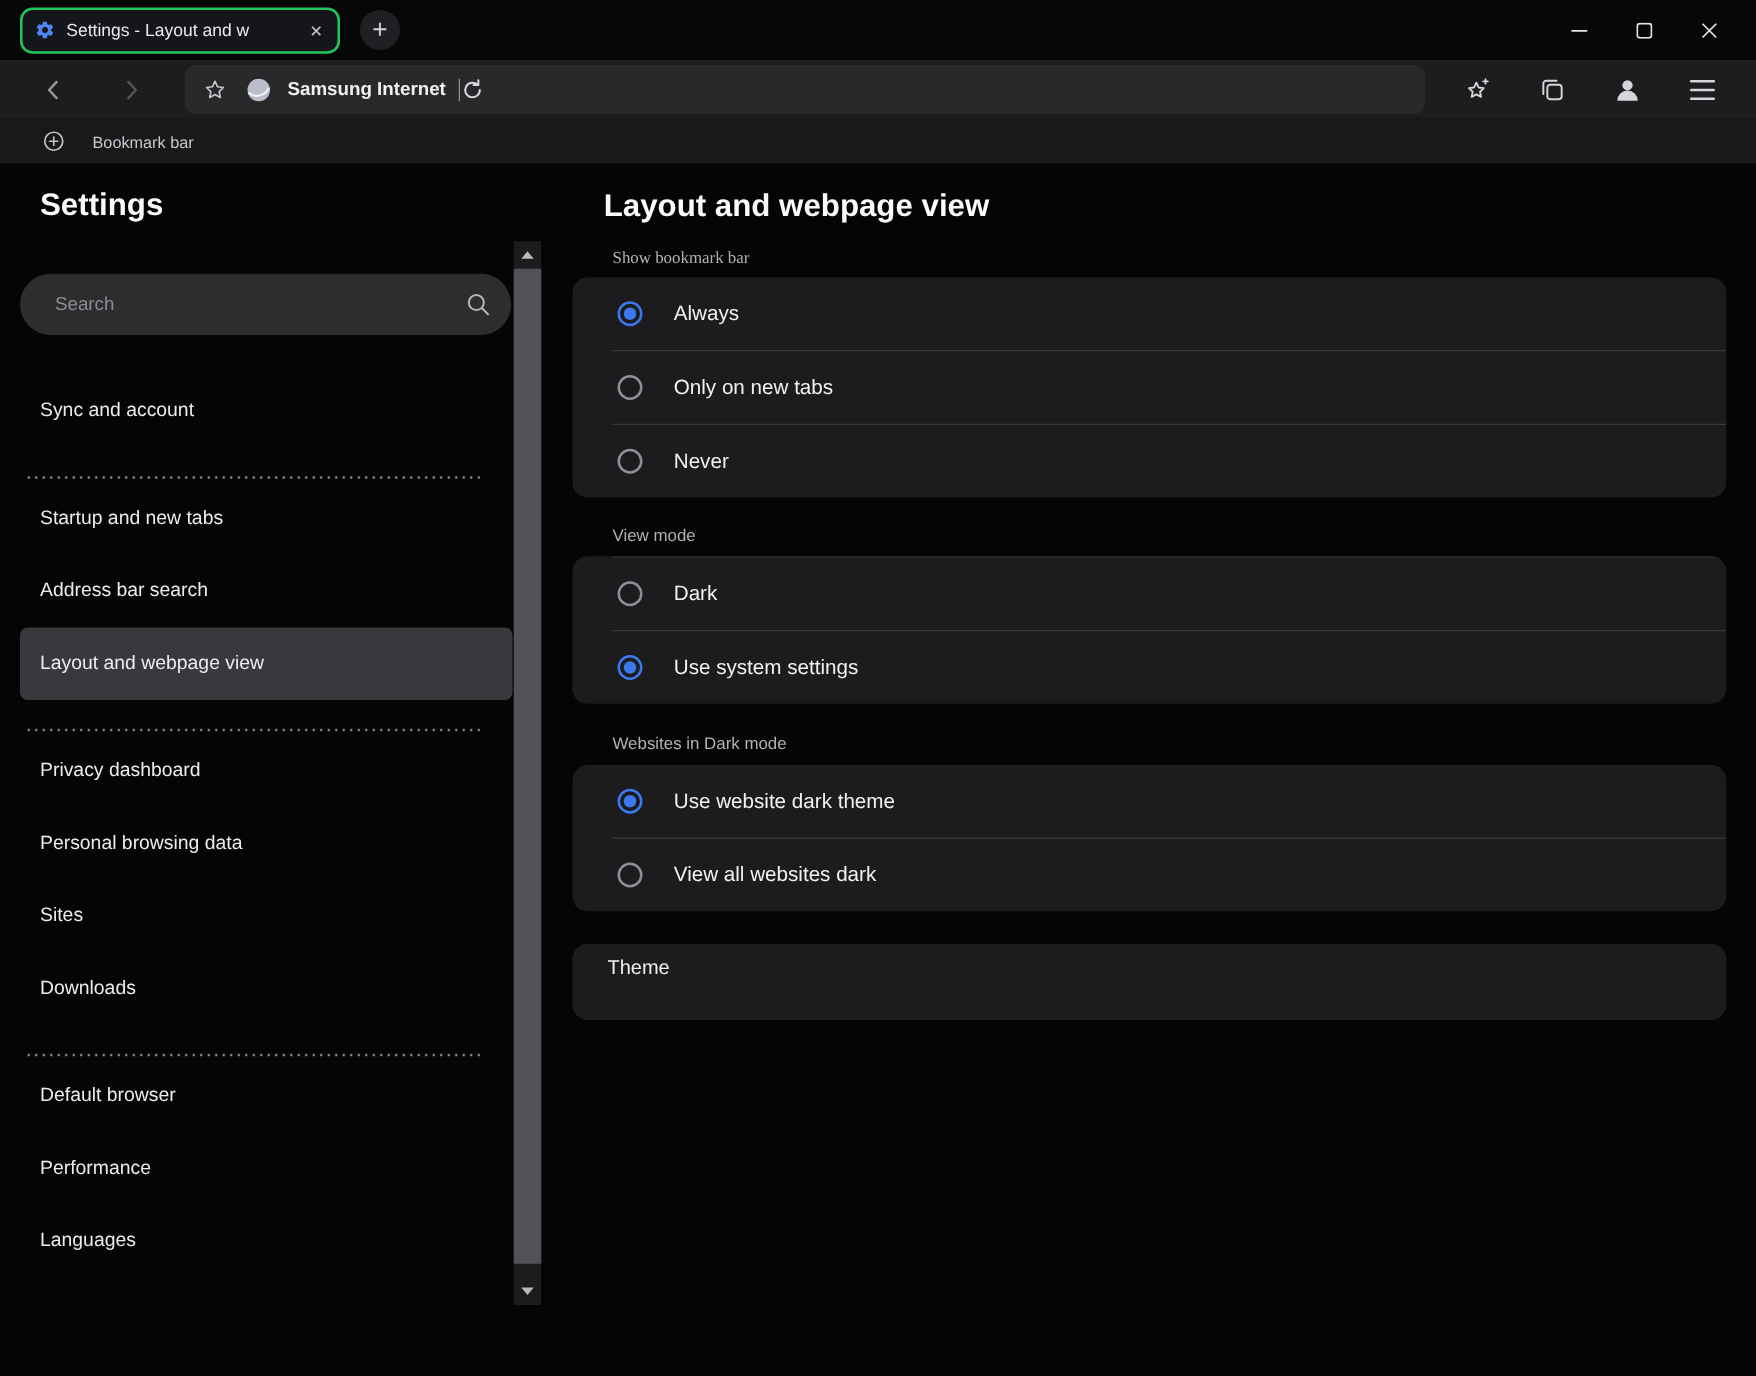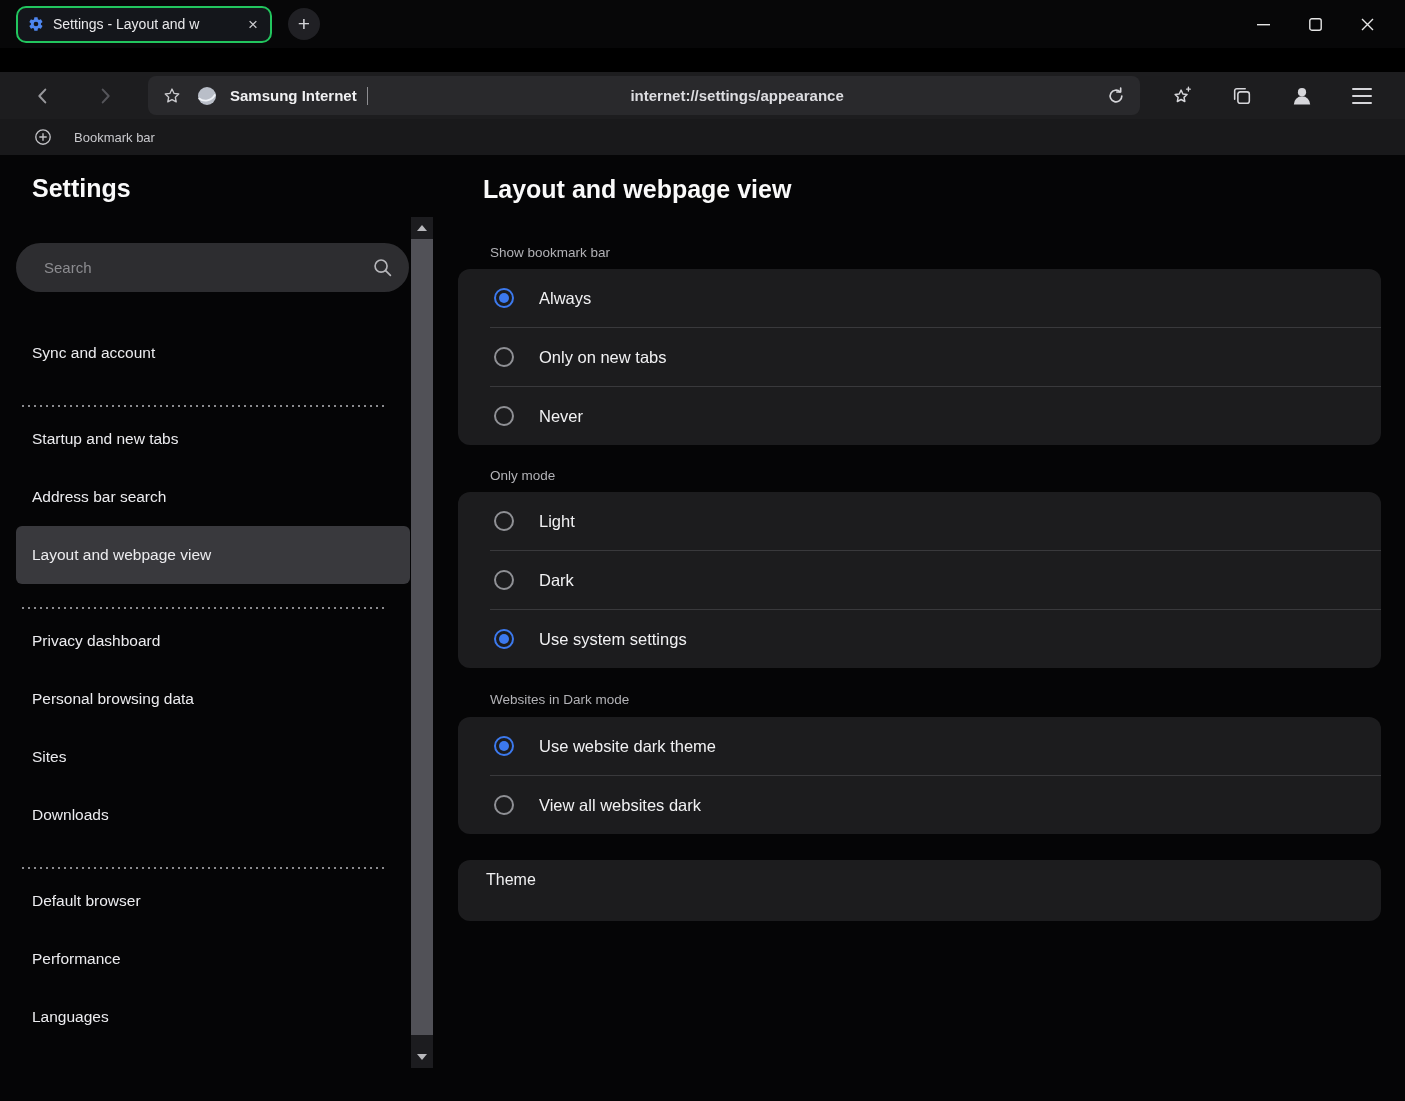--- a/index.html
+++ b/index.html
@@ -21,21 +21,21 @@
   .tab-close { font-size:17px; line-height:1; color:#c9c9cd; cursor:pointer; padding:0 2px; }
   .newtab {
     margin-left:16px; width:32px; height:32px; border:none; border-radius:50%;
     background:#202024; color:#d2d2d6; font-size:21px; line-height:30px; text-align:center; cursor:pointer;
     font-family:"Liberation Sans", sans-serif;
   }
   .win-controls { position:absolute; right:12px; top:0; height:48px; display:flex; }
   .win-btn { width:52px; height:48px; display:flex; align-items:center; justify-content:center; cursor:pointer; }
 
   
-  .navbar { height:47px; background:#1d1d1f; display:flex; align-items:center;margin-top:24px; }
+  .navbar { height:47px; background:#1d1d1f; display:flex; align-items:center; }
   .nav-arrow { width:26px; height:26px; display:flex; align-items:center; justify-content:center; cursor:pointer; }
   .nav-back { margin-left:30px; }
   .nav-fwd  { margin-left:36px; }
   .addressbar {
     margin-left:30px; width:992px; height:39px; background:#29292c; border-radius:8px;
     display:flex; align-items:center; padding:0 14px; cursor:text;
   }
   .ab-icon { display:flex; align-items:center; justify-content:center; flex:0 0 auto; cursor:pointer; }
   .site-logo { margin-left:14px; }
   .site-name { margin-left:12px; font-size:15px; font-weight:600; color:#f0f0f2; white-space:nowrap; }
@@ -80,21 +80,21 @@
   .sb-btn { position:absolute; left:0; width:22px; height:22px; display:flex; align-items:center; justify-content:center; cursor:pointer; }
   .sb-btn.up { top:0; } .sb-btn.down { bottom:0; }
   .tri-up { width:0; height:0; border-left:5px solid transparent; border-right:5px solid transparent; border-bottom:6px solid #b8b8bc; }
   .tri-down { width:0; height:0; border-left:5px solid transparent; border-right:5px solid transparent; border-top:6px solid #b8b8bc; }
   .sb-thumb { position:absolute; left:0; top:22px; width:22px; height:796px; background:#515157; cursor:grab; }
 
   
   .main { position:absolute; left:458px; top:0; width:923px; }
   .main h1 { margin:17px 0 0 25px; font-size:25px; font-weight:700; line-height:35px; color:#fafafa; }
   .section-label { margin-left:32px; font-size:13.5px; color:#b2b2b6; line-height:18px; }
-  .sl-1 { margin-top:37px; } .sl-2 { margin-top:22px; } .sl-3 { margin-top:23px; }
+  .sl-1 { margin-top:14px;font-family:Liberation Serif, serif; } .sl-2 { margin-top:22px; } .sl-3 { margin-top:23px; }
   .card { width:923px; background:#1c1c1e; border-radius:12px; overflow:hidden; }
   .card-1 { margin-top:7px; } .card-2 { margin-top:7px; } .card-3 { margin-top:8px; }
   .row { height:58px; display:flex; align-items:center; padding-left:36px; cursor:pointer; }
   .row-label { margin-left:25px; font-size:16.5px; color:#f1f1f3; }
   .hr { height:1px; background:#39393c; margin-left:32px; }
   .radio { width:20px; height:20px; border-radius:50%; border:2px solid #8f9095; position:relative; flex:0 0 auto; }
   .radio.selected { border-color:#3c79ee; }
   .radio.selected::after { content:''; position:absolute; inset:3px; border-radius:50%; background:#3c79ee; }
 
   .theme-card { margin-top:26px; height:61px; padding:8px 28px; cursor:pointer; }
@@ -153,21 +153,20 @@
         </svg>
     </span>
     <span class="ab-icon site-logo">
       <svg width="22" height="22" viewBox="0 0 22 22">
           <circle cx="11" cy="11" r="9" fill="#b9bec8"></circle>
           <path d="M3.2 13.5c4.5 3.6 12.3 2.6 15.6-3.5" stroke="#eef1f6" stroke-width="1.8" fill="none" stroke-linecap="round"></path>
         </svg>
     </span>
     <span class="site-name">Samsung Internet</span>
     <span class="ab-sep"></span>
-    <span class="ab-url">internet://settings/appearance</span>
     <span class="ab-icon">
       <svg width="20" height="20" viewBox="0 0 24 24">
           <path d="M19 12a7 7 0 1 1-2.1-5" fill="none" stroke="#d6d6da" stroke-width="2" stroke-linecap="round"></path>
           <path d="M17.6 2.6v4.6H13" fill="none" stroke="#d6d6da" stroke-width="2" stroke-linecap="round" stroke-linejoin="round"></path>
         </svg>
     </span>
   </div>
 
   <div class="nav-actions">
     <span class="action-icon">
@@ -293,26 +292,22 @@
         <span class="radio"></span>
         <span class="row-label">Only on new tabs</span>
       </div>
       <div class="hr"></div>
       <div class="row">
         <span class="radio"></span>
         <span class="row-label">Never</span>
       </div>
     </div>
 
-    <div class="section-label sl-2">Only mode</div>
+    <div class="section-label sl-2">View mode</div>
     <div class="card card-2">
-      <div class="row">
-        <span class="radio"></span>
-        <span class="row-label">Light</span>
-      </div>
       <div class="hr"></div>
       <div class="row">
         <span class="radio"></span>
         <span class="row-label">Dark</span>
       </div>
       <div class="hr"></div>
       <div class="row">
         <span class="radio selected"></span>
         <span class="row-label">Use system settings</span>
       </div>

